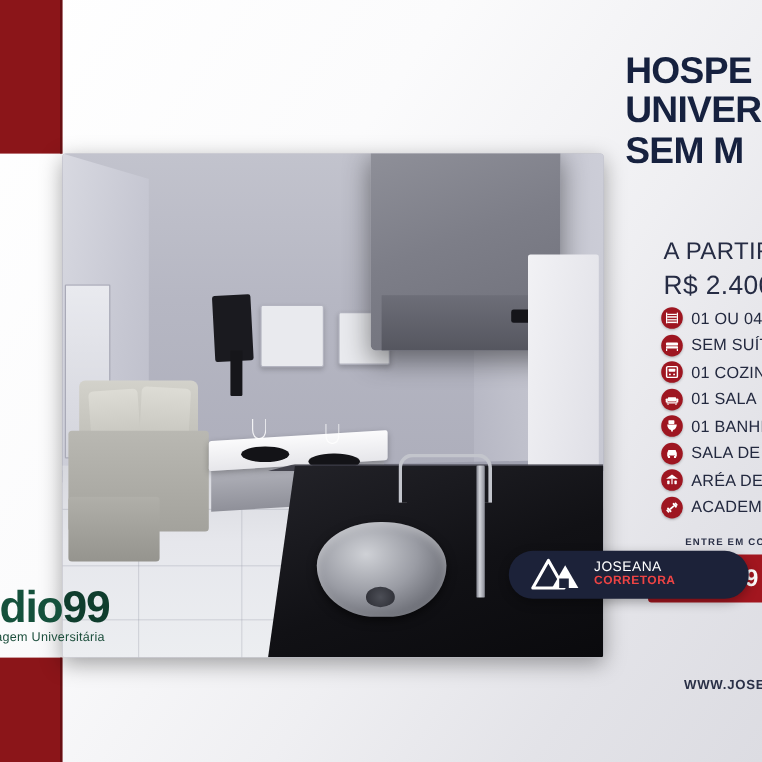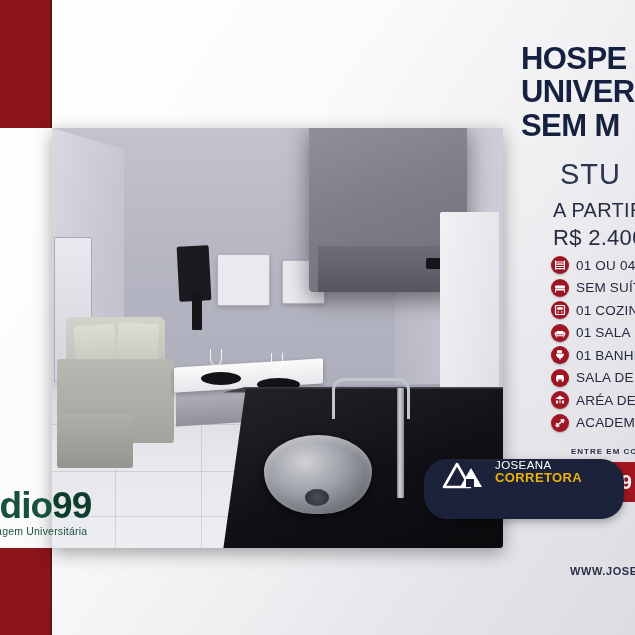--- a/index.html
+++ b/index.html
@@ -133,27 +133,27 @@
      width:18px;height:18px;border-radius:50%;flex:0 0 18px;
      background:#9e1621;display:flex;align-items:center;justify-content:center;
      margin-right:7px;box-shadow:0 1px 2px rgba(0,0,0,.25);}
   .feat .bullet svg{display:block;}
   .feat .txt{font-size:13.5px;color:#23293f;letter-spacing:.2px;}
 
   #contact-label{position:absolute;left:571px;top:447px;font-size:8px;font-weight:bold;
      color:#2a3047;letter-spacing:1px;white-space:nowrap;z-index:7;}
 
   
-  #agent-badge{position:absolute;left:424px;top:459px;height:60px;width:200px;
-     background:#1c2239;border-radius:23px;display:flex;z-index:8;
+  #agent-badge{position:absolute;left:424px;top:459px;height:40px;width:200px;
+     background:#1c2239;border-radius:23px;display:flex;align-items:center;z-index:8;
      box-shadow:0 3px 9px rgba(0,0,0,.3);}
   #agent-logo{margin-left:18px;margin-right:11px;flex:0 0 auto;}
   #agent-text{line-height:1.08;}
   #agent-first{font-size:11.5px;color:#ffffff;letter-spacing:.4px;}
-  #agent-role{font-size:13px;font-weight:bold;color:#eab308;letter-spacing:.4px;}
+  #agent-role{font-size:10px;font-weight:bold;color:#ef4444;letter-spacing:.4px;}
 
   
   #phone-bar{position:absolute;left:540px;top:462px;height:40px;width:150px;
      background:#a2161f;border-radius:3px;display:flex;align-items:center;z-index:7;}
   #phone-icon{margin-left:24px;margin-right:9px;flex:0 0 auto;}
   #phone-num{font-size:15px;color:#ffffff;white-space:nowrap;}
   #phone-num b{font-size:20px;font-weight:bold;}
 
   #site{position:absolute;left:570px;top:565px;font-size:11px;font-weight:bold;
      color:#2a3047;letter-spacing:.6px;white-space:nowrap;z-index:5;}
@@ -229,21 +229,20 @@
   <div id="studio-logo">
     <div id="studio-name"><span>udio</span><span class="num">99</span></div>
     <div id="studio-tag">pedagem Universitária</div>
   </div>
 
   <div id="headline">
     <div class="hl">HOSPE</div>
     <div class="hl">UNIVER</div>
     <div class="hl">SEM M</div>
   </div>
-  <div id="sub-studio">STU</div>
 
   <div id="price-block">
     <div id="price-from">A PARTIR</div>
     <div id="price-val">R$ 2.400</div>
   </div>
 
   <div id="features">
 
     <div class="feat">
       <span class="bullet">

